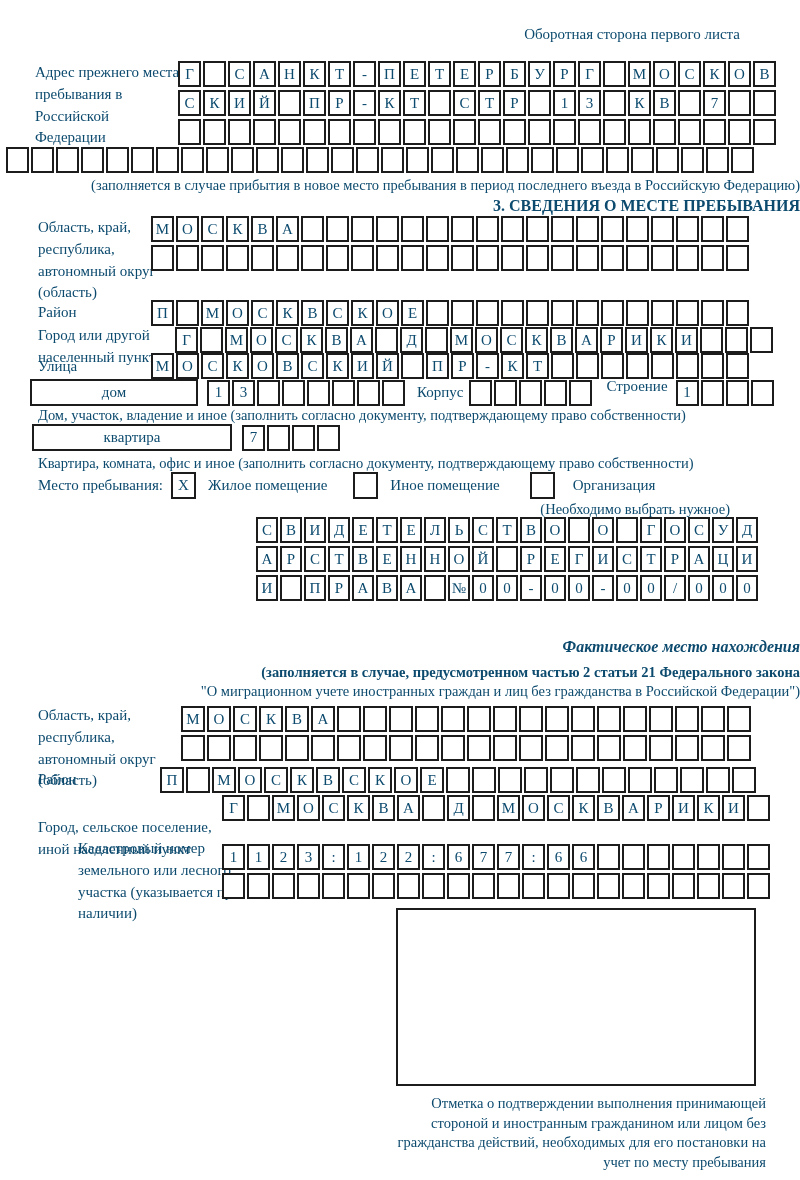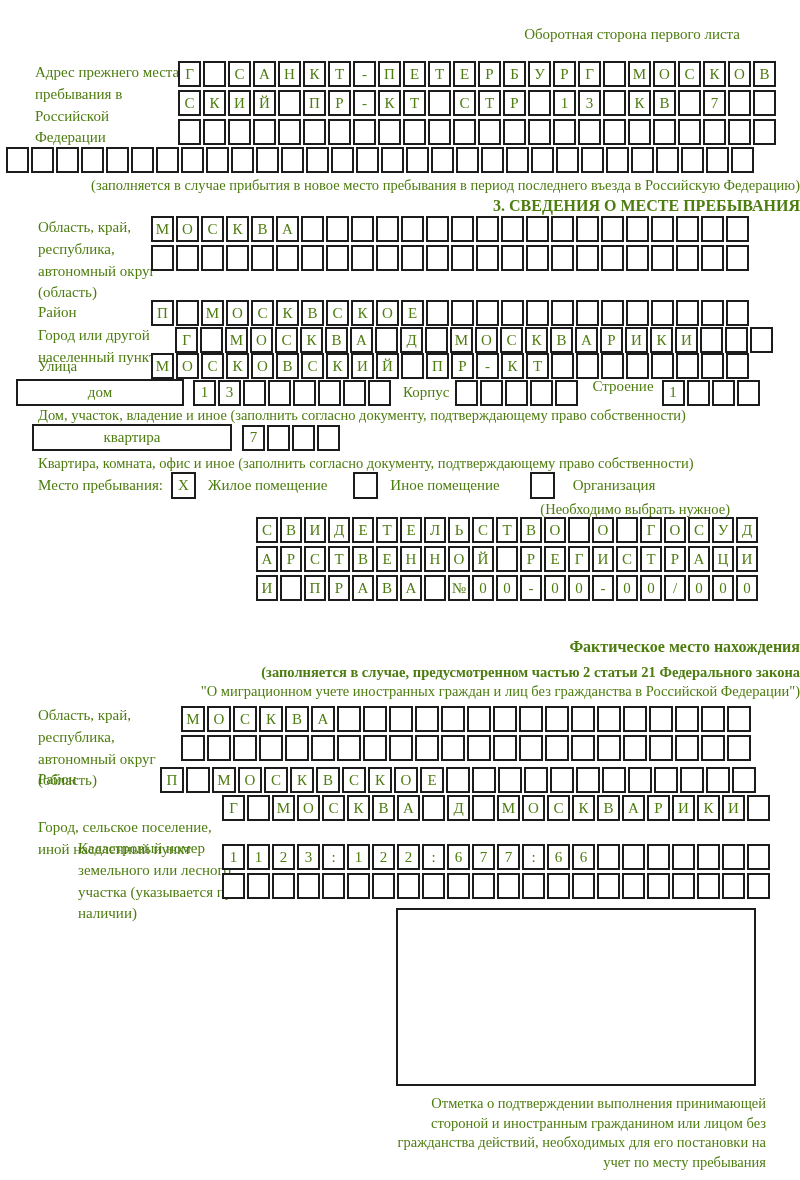--- a/index.html
+++ b/index.html
@@ -1,17 +1,17 @@
 <!DOCTYPE html>
 <html><head>
 <meta charset="utf-8">
 <style>
   html,body{margin:0;padding:0;background:#ffffff;}
   .page{position:relative;width:800px;height:1180px;background:#ffffff;
-        font-family:"Liberation Serif",serif;color:#4d7c0f;overflow:hidden;}
+        font-family:"Liberation Serif",serif;color:#0c4a6e;overflow:hidden;}
   .abs{position:absolute;}
   .label{font-size:15px;line-height:1.45;}
   .cap{font-size:14.5px;line-height:1.3;}
   .center{text-align:right;}
   .bold{font-weight:700;}
   .note{font-size:15px;}
   .cellrow{display:flex;margin-bottom:3px;}
   .cell{box-sizing:border-box;flex:none;width:23px;height:26px;border:2px solid #1c1c1c;
         margin-right:2px;display:flex;align-items:center;justify-content:center;
         font-size:15px;line-height:1;background:#fff;}
@@ -282,21 +282,21 @@
       <span class="cell"></span>
       <span class="cell"></span>
       <span class="cell"></span>
       <span class="cell"></span>
       <span class="cell"></span>
       <span class="cell"></span>
       <span class="cell"></span>
       <span class="cell"></span>
     </div>
 
-  <div class="abs inline-c" style="left:16px;top:376px;">
+  <div class="abs inline-c" style="left:30px;top:376px;">
     <div class="widebox" style="width:168px;">дом</div>
     <div class="cellrow" style="margin:0 0 0 9px;">
         <span class="cell">1</span>
         <span class="cell">3</span>
         <span class="cell"></span>
         <span class="cell"></span>
         <span class="cell"></span>
         <span class="cell"></span>
         <span class="cell"></span>
         <span class="cell"></span>
@@ -406,21 +406,21 @@
         <span class="cell">-</span>
         <span class="cell">0</span>
         <span class="cell">0</span>
         <span class="cell">/</span>
         <span class="cell">0</span>
         <span class="cell">0</span>
         <span class="cell">0</span>
       </div>
   </div>
 
-  <div class="abs center bold h16" style="left:0;top:638px;width:800px;">Фактическое место нахождения</div>
+  <div class="abs center bold h16" style="left:0;top:638px;width:800px;font-style:italic;">Фактическое место нахождения</div>
   <div class="abs cap center" style="left:0;top:663px;width:800px;font-weight:bold;">(заполняется в случае, предусмотренном частью 2 статьи 21 Федерального закона</div>
   <div class="abs cap center" style="left:0;top:682px;width:800px;">"О миграционном учете иностранных граждан и лиц без гражданства в Российской Федерации")</div>
 
   <div class="abs label" style="left:38px;top:705px;width:150px;">Область, край, республика, автономный округ (область)</div>
   <div class="abs cells-26" style="left:181px;top:706px;">
     <div class="cellrow">
         <span class="cell">М</span>
         <span class="cell">О</span>
         <span class="cell">С</span>
         <span class="cell">К</span>

